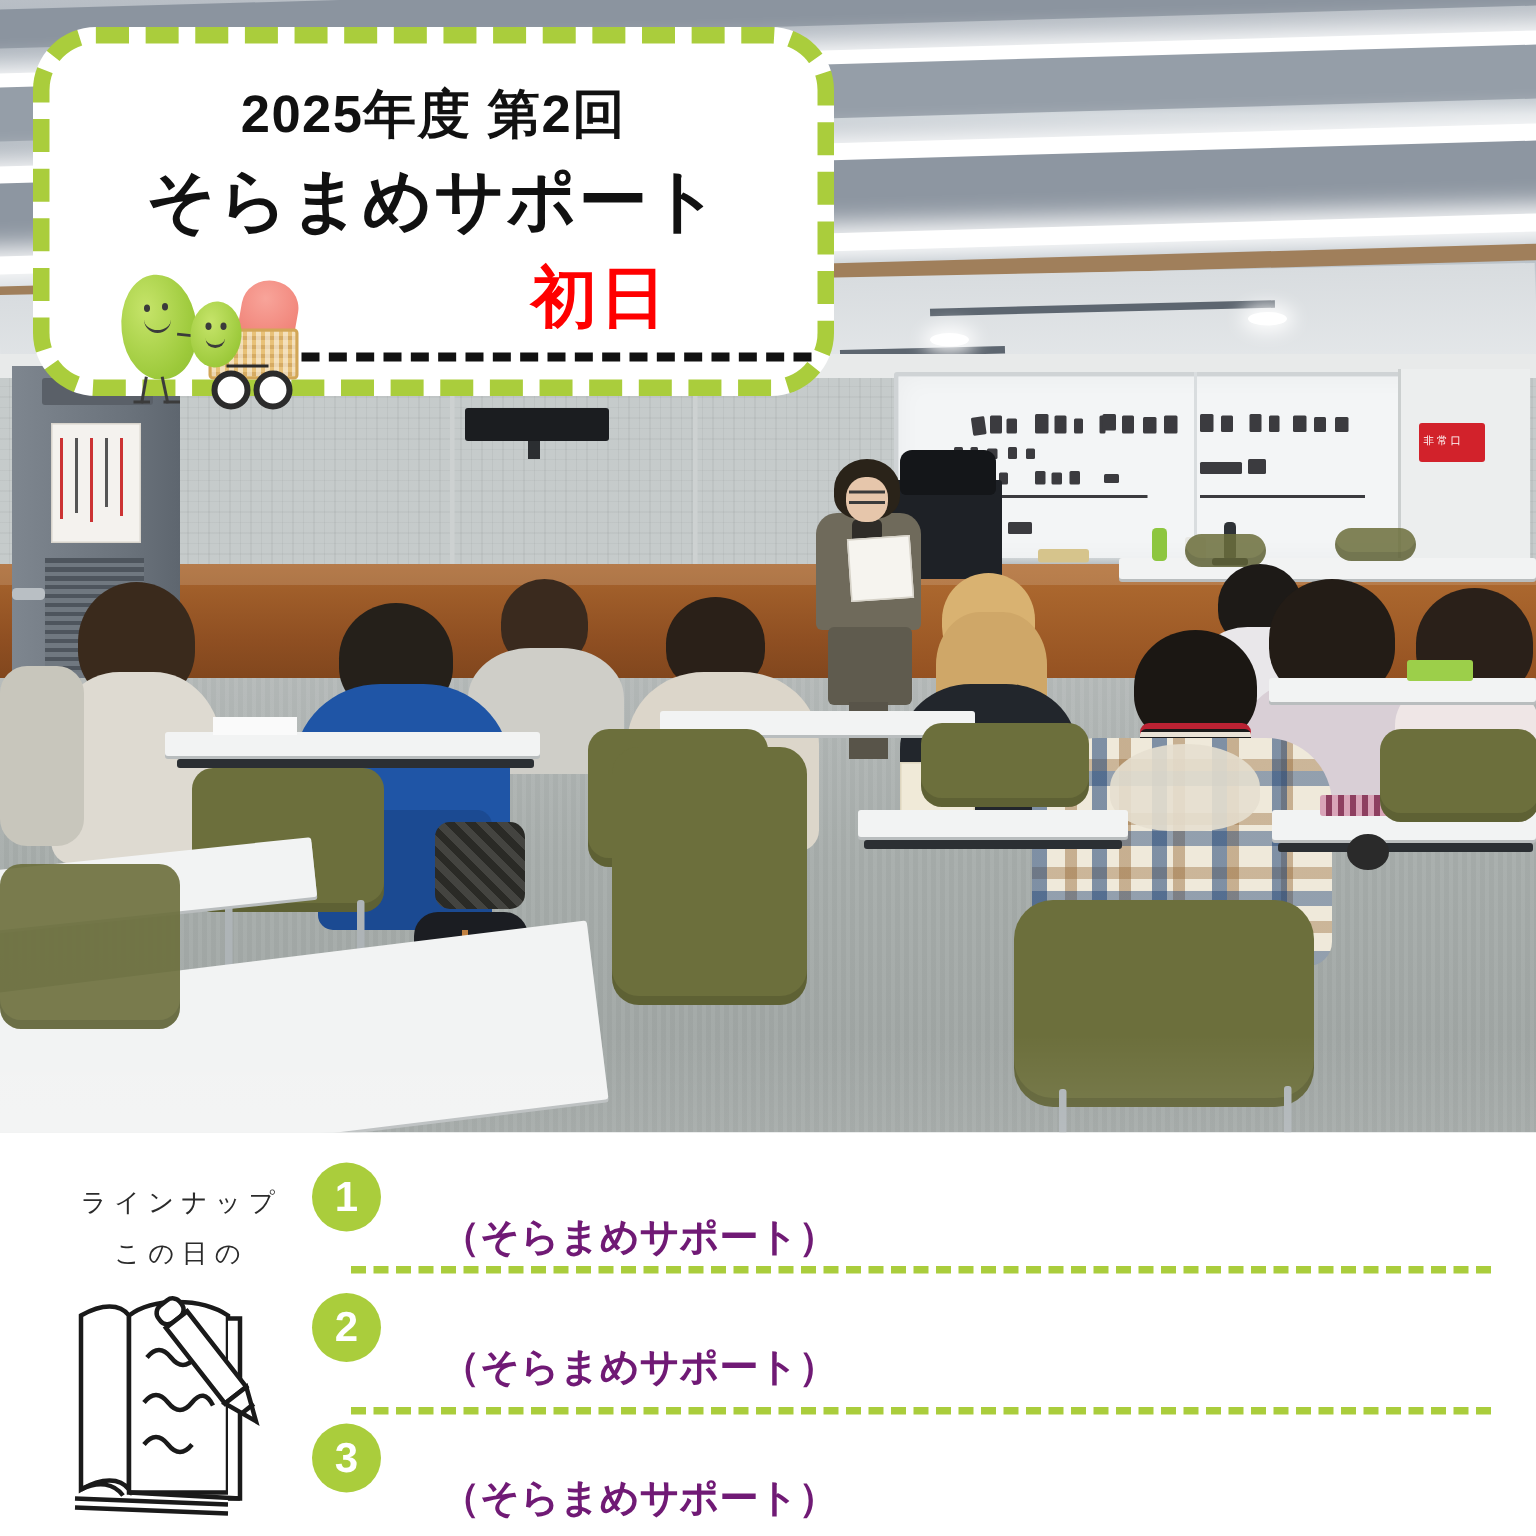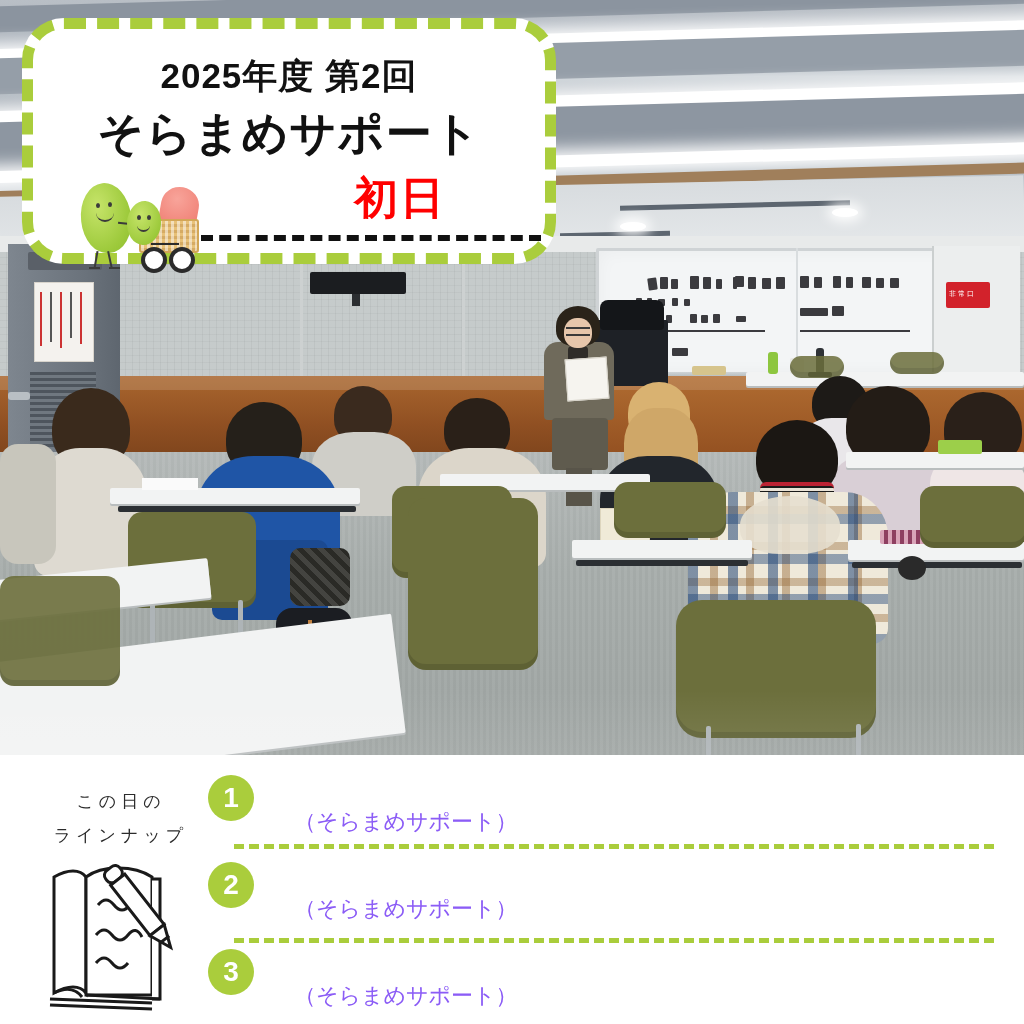--- a/index.html
+++ b/index.html
@@ -194,21 +194,21 @@
   .notebook{position:absolute;left:40px;top:98px;width:140px;height:160px;}
   .notebook svg{position:absolute;left:0;top:0;}
 
   .rows{position:absolute;left:208px;top:6px;width:800px;}
   .row{position:relative;height:87px;}
   .num{position:absolute;left:0;top:14px;width:46px;height:46px;border-radius:50%;
     background:#aacd3c;color:#fff;font-size:28px;font-weight:bold;
     display:flex;align-items:center;justify-content:center;}
   .r-title{position:absolute;left:56px;top:6px;font-size:30px;font-weight:bold;color:#111;
     white-space:nowrap;letter-spacing:0px;}
-  .r-sub{position:absolute;left:86px;top:46px;font-size:22px;font-weight:normal;color:#8b5cf6;}
+  .r-sub{position:absolute;left:86px;top:46px;font-size:26px;font-weight:bold;color:#701a75;}
   .sep{position:absolute;left:26px;width:760px;height:0;border-top:5px dashed #aacd3c;}
   .sep1{top:83px;}
   .sep2{top:177px;}
 </style>
 </head>
 <body>
 
 <div id="poster">
 
   <div class="photo">
@@ -435,22 +435,22 @@
         <div class="axle"></div>
         <div class="wheel w1"></div>
         <div class="wheel w2"></div>
       </div>
     </div>
   </div>
 
   <div class="footer">
 
     <div class="lineup-label">
+      <div>ラインナップ</div>
       <div>この日の</div>
-      <div>ラインナップ</div>
     </div>
 
     <div class="notebook">
       <svg width="140" height="160" viewBox="0 0 140 160" fill="none" stroke="#1a1a1a" stroke-width="3">
         <path d="M14 24 C28 16, 40 16, 46 24 L46 140 C40 132, 28 132, 14 140 Z" fill="#fff"></path>
         <path d="M46 24 C62 12, 94 12, 112 24 L112 142 L46 142 Z" fill="#fff"></path>
         <path d="M112 26 L120 26 L120 146 L112 146" fill="#fff"></path>
         <path d="M46 142 L120 146"></path>
         <path d="M10 146 L112 150"></path>
         <path d="M10 152 L112 156"></path>

